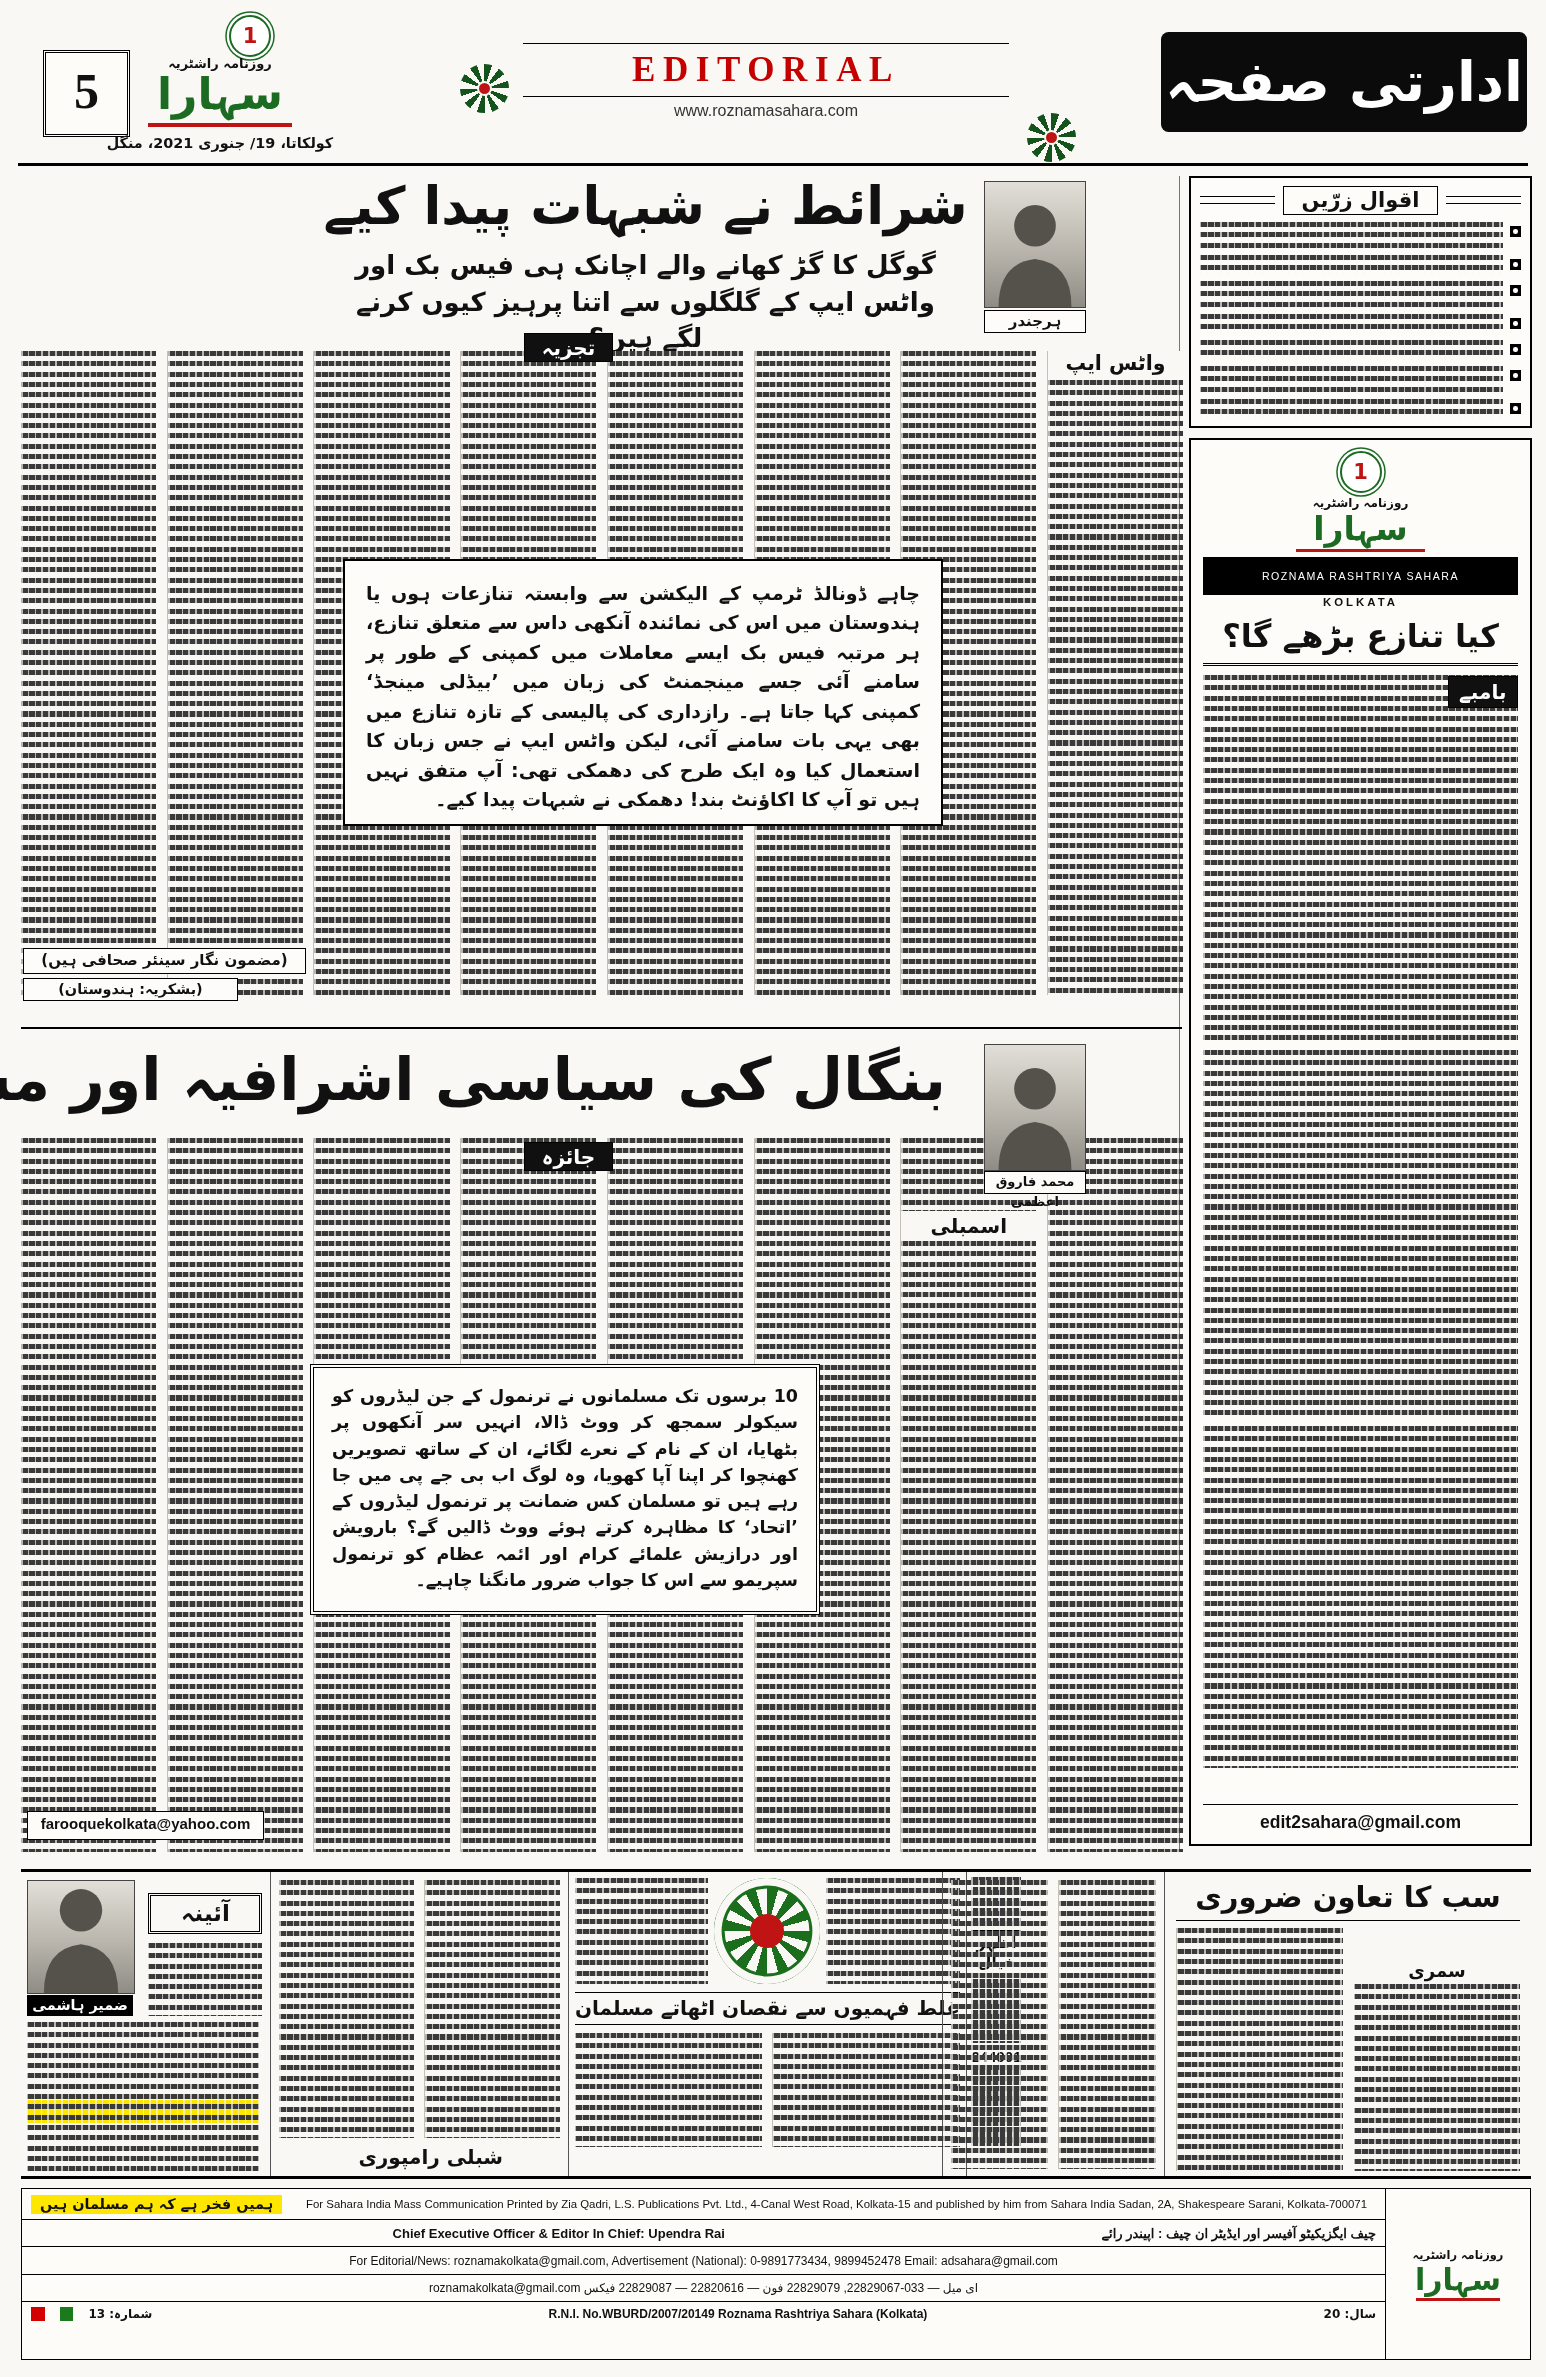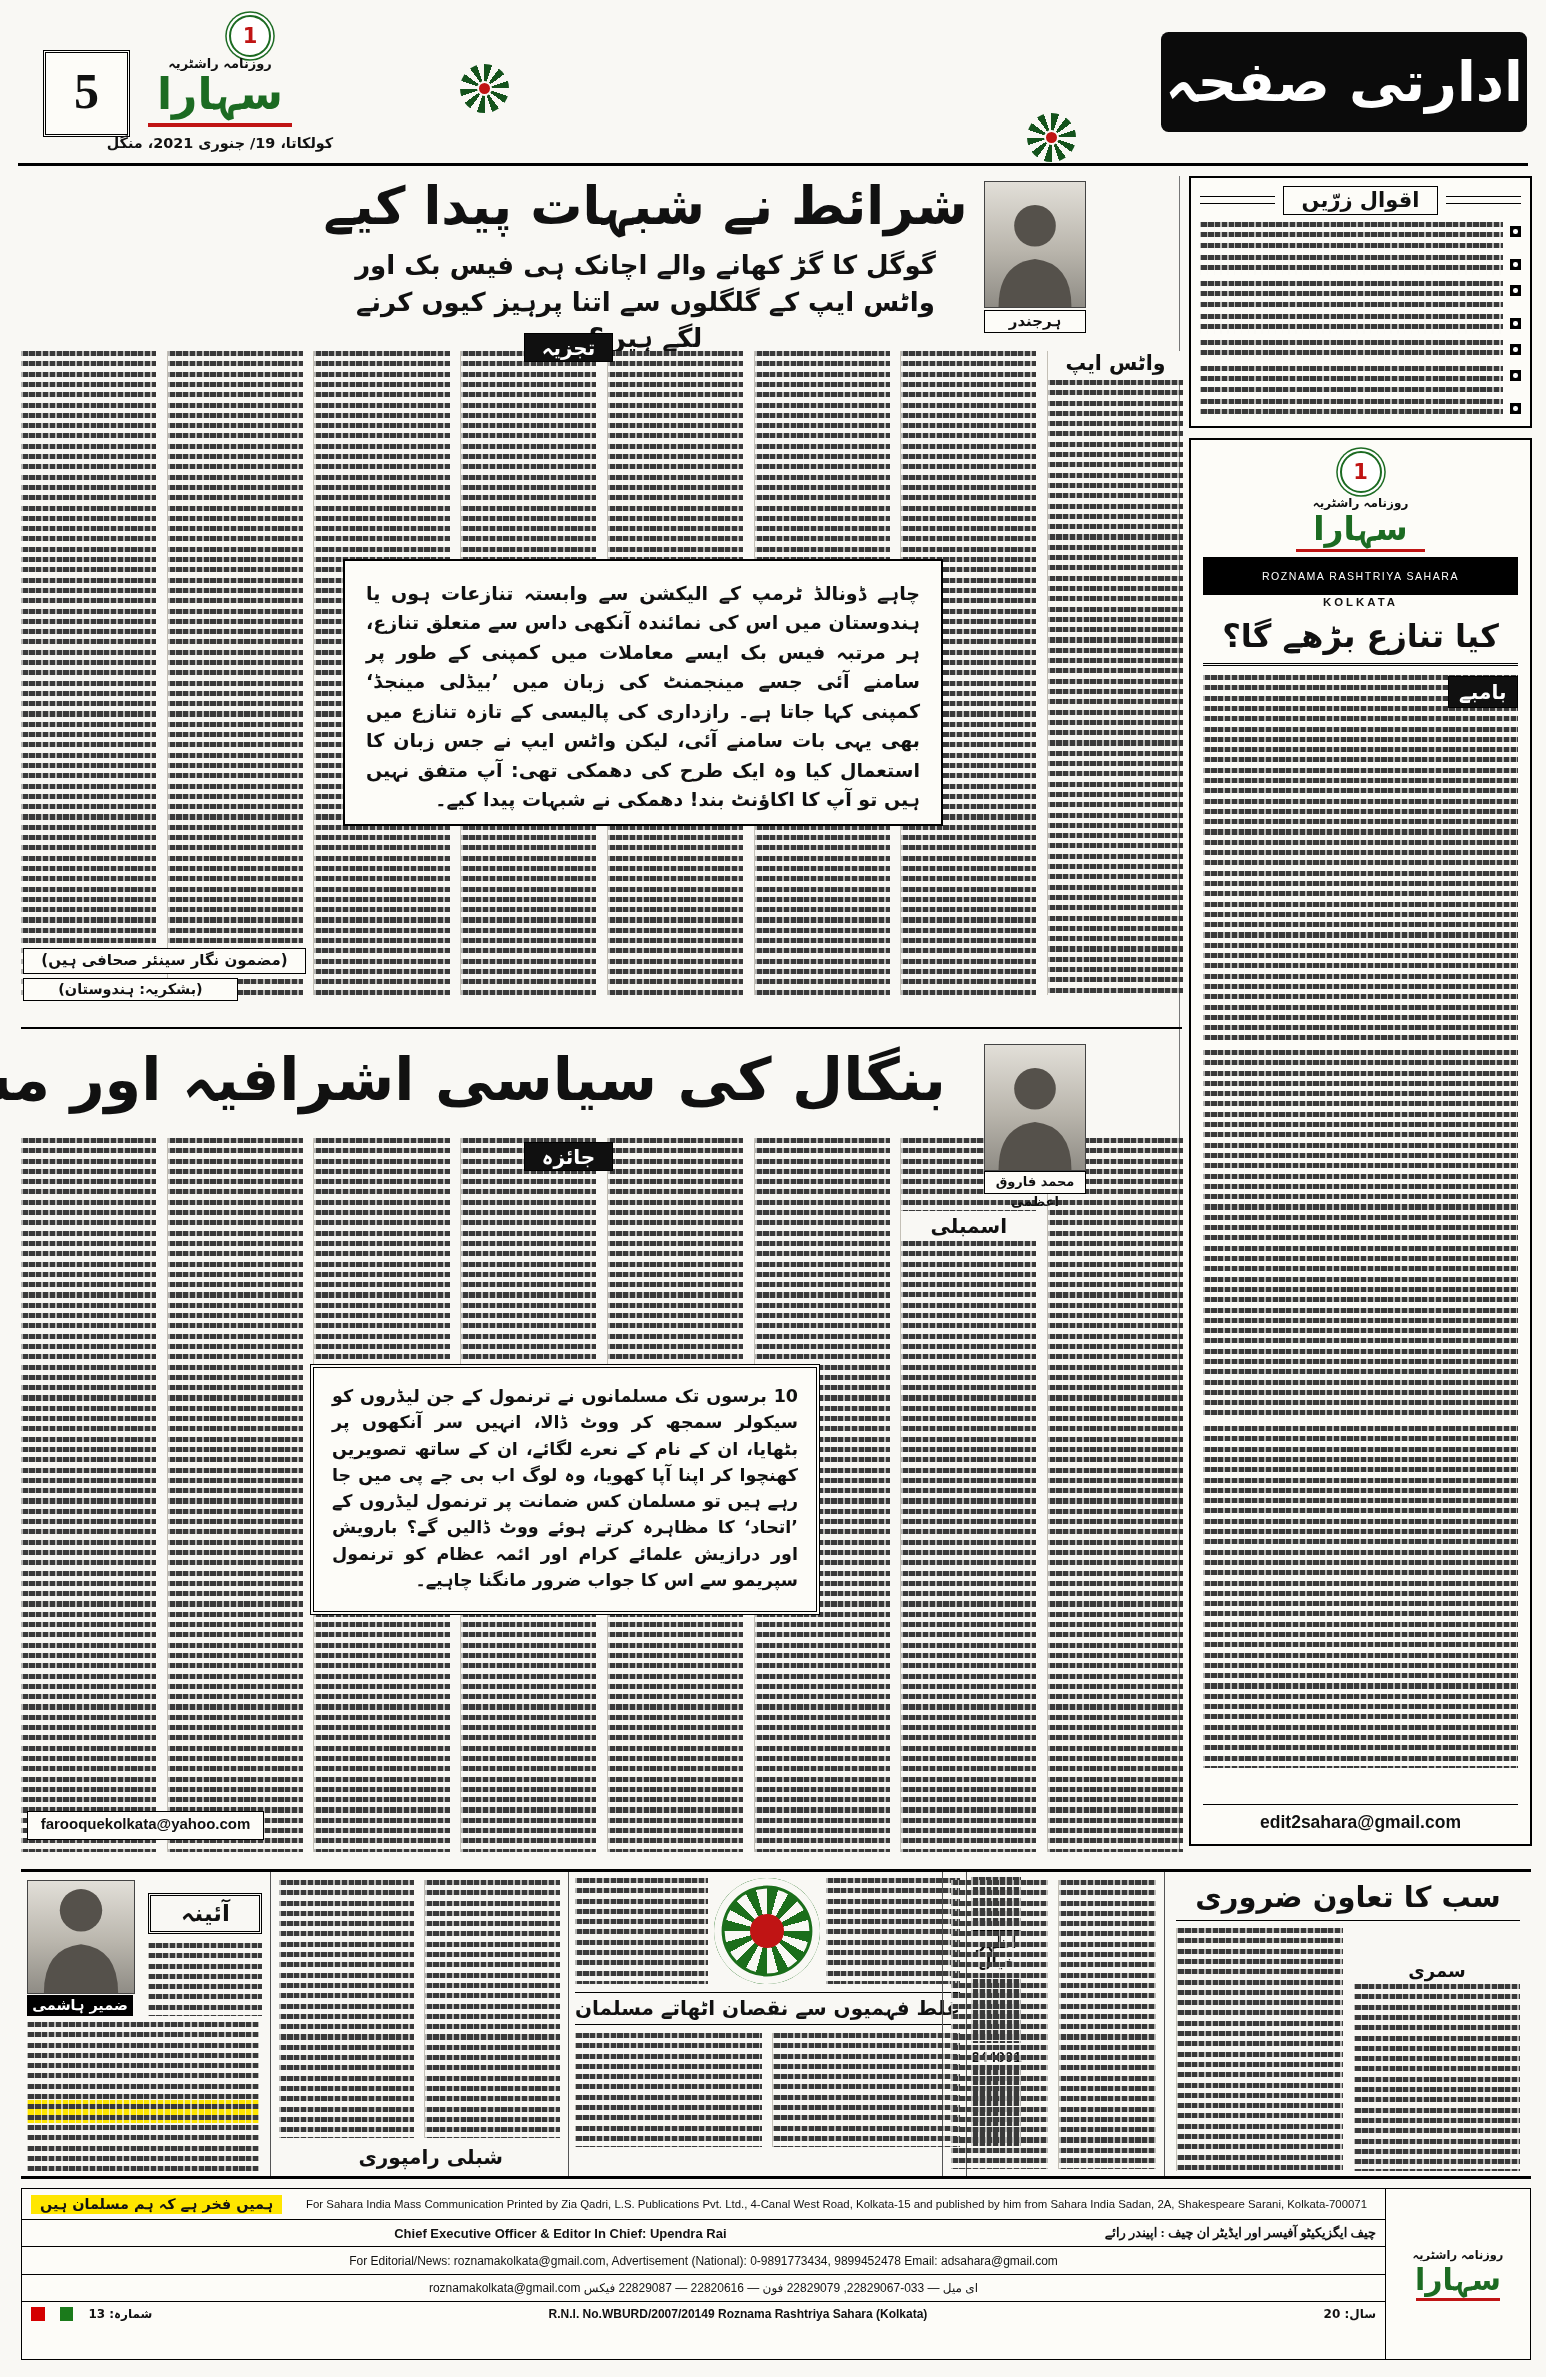--- a/index.html
+++ b/index.html
@@ -53,20 +53,25 @@
     <span>1</span>
   </div>
 
   <div class="abs rtl" style="left:129px;top:56px;width:182px;text-align:center;font-size:13px;font-weight:bold;">روزنامہ راشٹریہ</div>
   <div class="abs rtl" style="left:129px;top:70px;width:182px;text-align:center;font-size:44px;font-weight:bold;color:#1c6b22;line-height:1.1;">سہارا</div>
   <div class="abs" style="left:148px;top:123px;width:144px;height:3.8px;background:#c01414;"></div>
   <div class="abs rtl" style="left:106px;top:135px;width:228px;text-align:center;font-size:14.4px;font-weight:bold;">کولکاتا، 19/ جنوری 2021، منگل</div>
 
   <div class="abs pin" style="left:460px;top:64px;"></div>
 
+  <div class="abs" style="left:523px;top:43px;width:486px;text-align:center;">
+    <div class="en-serif" style="font-size:35px;font-weight:bold;color:#c40000;letter-spacing:7.6px;
+                border-top:1.5px solid #000;border-bottom:1.5px solid #000;padding:6px 0;">EDITORIAL</div>
+    <div class="en-sans" style="font-size:16px;color:#333;margin-top:4.6px;">www.roznamasahara.com</div>
+  </div>
 
   <div class="abs pin" style="left:1027px;top:64px;"></div>
 
   <div class="abs rtl" style="left:1161px;top:32px;width:366px;height:100px;background:#0b0b0b;color:#fff;border-radius:7.6px;
               display:flex;align-items:center;justify-content:center;font-size:55px;font-weight:bold;">ادارتی صفحہ</div>
 
   <div class="abs" style="left:18px;top:163px;width:1510px;height:3px;background:#000;"></div>
 
   <div class="abs" style="left:1189px;top:176px;width:343px;height:252px;border:2.3px solid #000;padding:7.6px 9px;box-sizing:border-box;background:#fdfcf8;">
     <div style="display:flex;align-items:center;gap:7.6px;margin-bottom:7.6px;">
@@ -315,21 +320,21 @@
   </div>
 
   <div class="abs en-sans" style="left:21px;top:2188px;width:1510px;height:172px;border:1.5px solid #000;box-sizing:border-box;display:flex;background:#fdfcf8;">
     <div style="flex:1;display:flex;flex-direction:column;">
       <div class="f-row" style="height:30px;">
         <span class="rtl" style="background:#ffe600;font-weight:bold;font-size:14.4px;padding:1.5px 9px;font-family:'DejaVu Sans',sans-serif;">ہمیں فخر ہے کہ ہم مسلمان ہیں</span>
         <span style="flex:1;text-align:center;font-size:11.4px;">For Sahara India Mass Communication Printed by Zia Qadri, L.S. Publications Pvt. Ltd., 4-Canal West Road, Kolkata-15 and published by him from Sahara India Sadan, 2A, Shakespeare Sarani, Kolkata-700071</span>
       </div>
       <div class="f-row" style="height:26px;">
         <span style="flex:1;text-align:center;font-size:13px;font-weight:bold;">Chief Executive Officer &amp; Editor In Chief: Upendra Rai</span>
-        <span class="rtl" style="font-size:13px;font-weight:bold;font-family:Liberation Serif, serif;">چیف ایگزیکیٹو آفیسر اور ایڈیٹر ان چیف : اپیندر رائے</span>
+        <span class="rtl" style="font-size:13px;font-weight:bold;font-family:Liberation Sans, sans-serif;">چیف ایگزیکیٹو آفیسر اور ایڈیٹر ان چیف : اپیندر رائے</span>
       </div>
       <div class="f-row" style="height:27px;">
         <span style="flex:1;text-align:center;font-size:12px;">For Editorial/News: roznamakolkata@gmail.com, Advertisement (National): 0-9891773434, 9899452478  Email: adsahara@gmail.com</span>
       </div>
       <div class="f-row" style="height:26px;">
         <span style="flex:1;text-align:center;font-size:12px;">roznamakolkata@gmail.com ای میل  —  033-22829067, 22829079 فون  —  22820616  —  22829087 فیکس</span>
       </div>
       <div class="f-row" style="height:24px;">
         <span class="sq" style="background:#d40000;"></span>
         <span class="sq" style="background:#1b7a1b;"></span>

